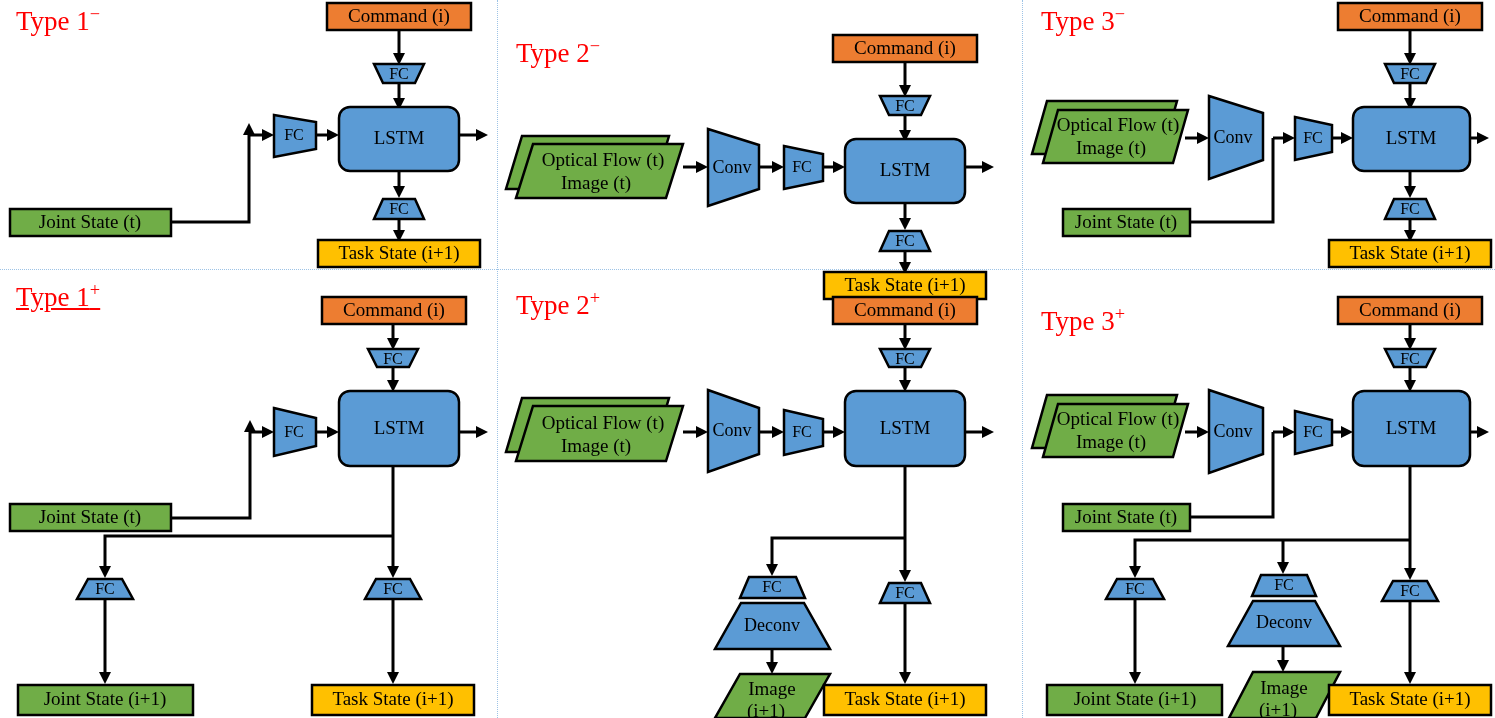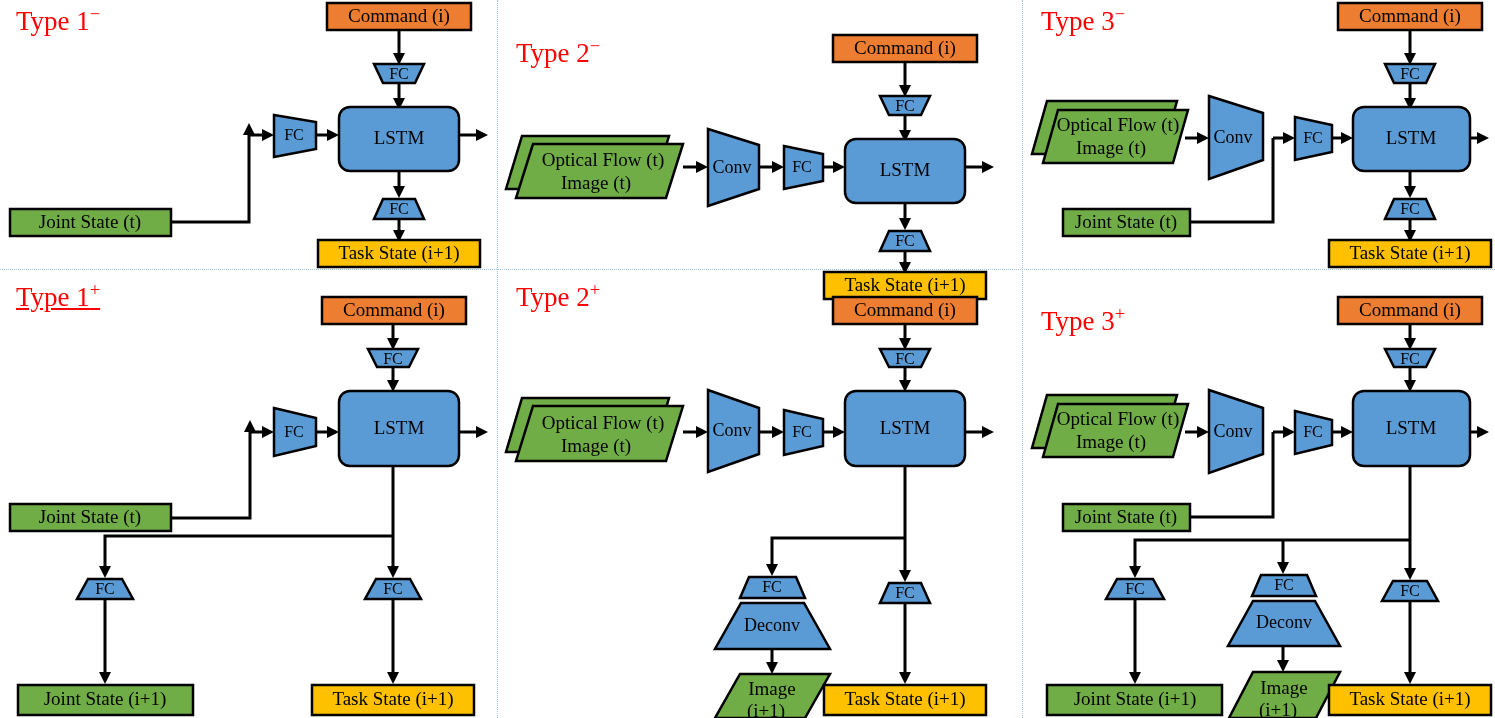--- a/index.html
+++ b/index.html
@@ -214,21 +214,21 @@
         <text x="90" y="247">Joint State (t)</text>
         <text x="105" y="318" font-size="16">FC</text>
         <text x="393" y="318" font-size="16">FC</text>
         <text x="105" y="429">Joint State (i+1)</text>
         <text x="393" y="429">Task State (i+1)</text>
       </g>
     </svg>
   </div>
 
   <div class="panel" style="left:500px;top:272px;width:522px;height:446px;">
-    <div class="tlabel" style="left:16px;top:8px;">
+    <div class="tlabel" style="left:16px;top:16px;">
       <span>Type 2</span><sup>+</sup>
     </div>
     <svg width="522" height="446" viewBox="0 0 522 446">
       <g stroke="#000" stroke-width="3" fill="none">
         <line x1="405" y1="52" x2="405" y2="66"></line>
         <polygon points="399,66 411,66 405,78" fill="#000" stroke="none"></polygon>
         <line x1="405" y1="94" x2="405" y2="108"></line>
         <polygon points="399,108 411,108 405,120" fill="#000" stroke="none"></polygon>
         <line x1="183" y1="160" x2="196" y2="160"></line>
         <polygon points="196,154 196,166 208,160" fill="#000" stroke="none"></polygon>

